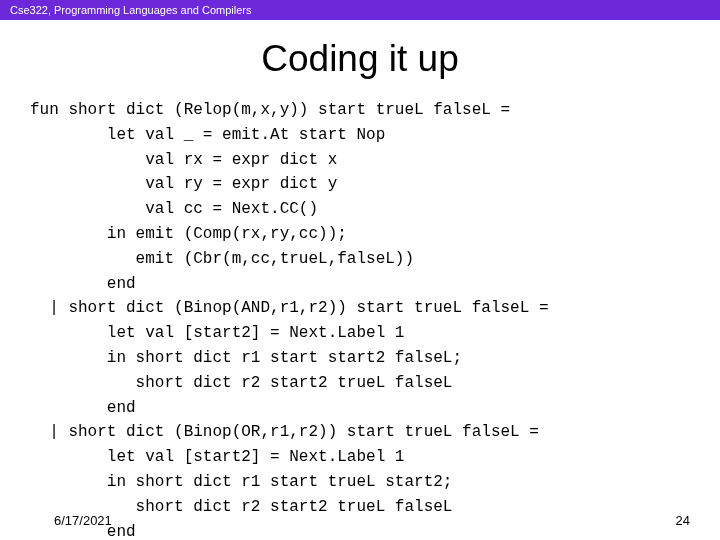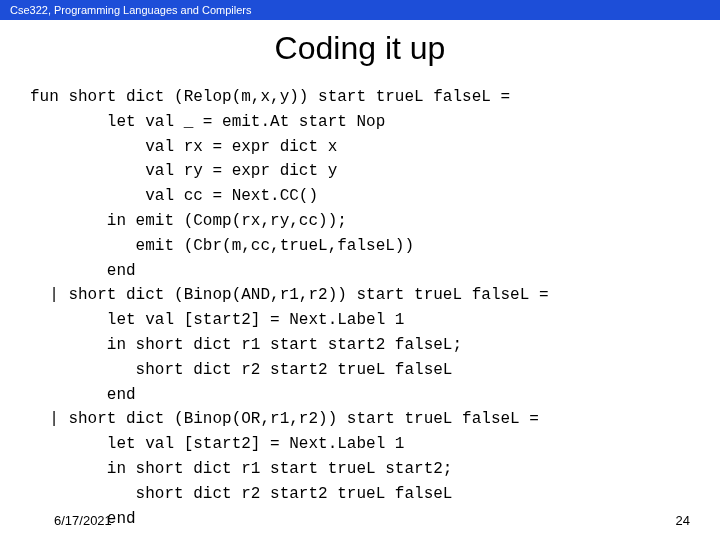--- a/index.html
+++ b/index.html
@@ -10,37 +10,38 @@
 
     body {
       width: 720px;
       height: 540px;
       background-color: #ffffff;
       font-family: Arial, sans-serif;
       overflow: hidden;
     }
 
     .header-bar {
-      background-color: #1d4ed8;
+      background-color: #6d28d9;
       color: #ffffff;
       font-size: 11px;
       padding: 4px 10px;
       width: 100%;
     }
 
     .main-content {
       padding: 10px 30px 20px 30px;
     }
 
     .page-title {
       text-align: center;
-      font-size: 32px;
+      font-size: 37px;
       font-weight: normal;
       color: #000000;
       margin-bottom: 18px;
+      margin-top: 8px;
     }
 
     .code-block {
       font-family: 'Courier New', Courier, monospace;
       font-size: 16px;
       line-height: 1.55;
       color: #000000;
       white-space: pre;
     }
 

